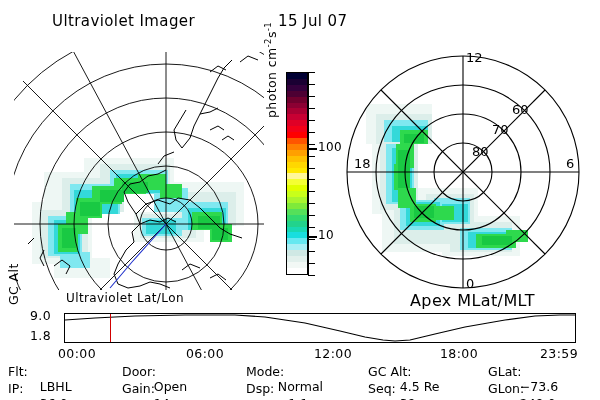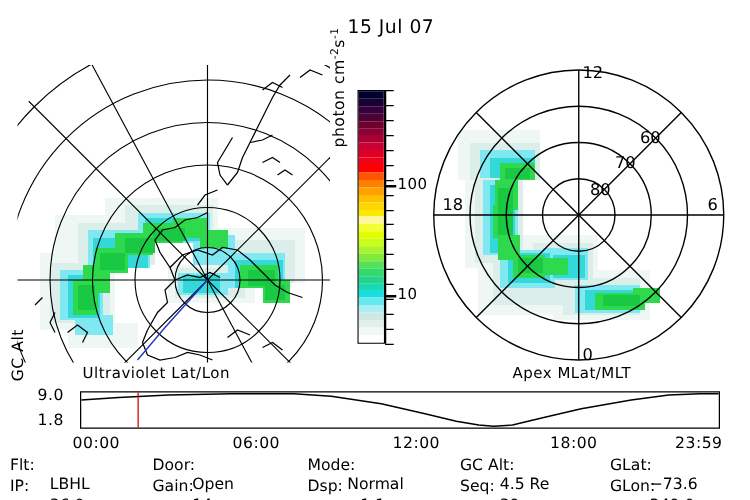--- a/index.html
+++ b/index.html
@@ -31,21 +31,21 @@
   .cbar-tick{left:308px;width:7px;height:1px;background:#000;}
   .cbar-lab{left:318px;font-size:12px;}
   #cbar-ylabel{left:263px;top:118px;font-size:12.5px;
        transform:rotate(-90deg);transform-origin:left top;
        white-space:nowrap;}
   #cbar-ylabel sup{font-size:8.5px;vertical-align:super;}
 
   
   #mag-panel{left:338px;top:48px;width:250px;height:244px;}
   #mag-svg{display:block;}
-  #mag-subtitle{left:410px;top:291px;font-size:12px;}
+  #mag-subtitle{left:410px;top:291px;font-size:16px;}
   #orbit-ylab{left:6px;top:305px;font-size:12.5px;
        transform:rotate(-90deg);transform-origin:left top;white-space:nowrap;}
   #orbit-tick-hi{left:30px;top:308px;font-size:12.5px;}
   #orbit-tick-lo{left:30px;top:328px;font-size:12.5px;}
   #orbit-box{left:64px;top:313px;width:512px;height:30px;
              border:1px solid #000;box-sizing:border-box;background:#fff;}
   #orbit-svg{display:block;}
   #orbit-marker{left:110px;top:314px;width:1px;height:28px;background:#d00000;}
   .xtick{top:346px;font-size:12.5px;}
 
@@ -54,20 +54,21 @@
   .frow{position:absolute;left:0;width:600px;height:16px;font-size:12.5px;}
   .fcell{position:absolute;white-space:pre;}
   .c0{left:8px;} .c1{left:122px;} .c2{left:246px;} .c3{left:368px;} .c4{left:488px;}
 </style>
 </head>
 <body>
 
 <div id="root">
 
   <div class="abs" id="header">
+    <div class="abs txt" id="hdr-title">Ultraviolet Imager</div>
     <div class="abs txt" id="hdr-date">15 Jul 07</div>
   </div>
 
   <div class="abs" id="geo-panel">
     <svg id="geo-svg" width="250" height="238" viewBox="0 0 250 238">
       <defs>
         <clipPath id="geoClip">
             <rect x="0" y="0" width="250" height="238"></rect>
           </clipPath>
       </defs>

